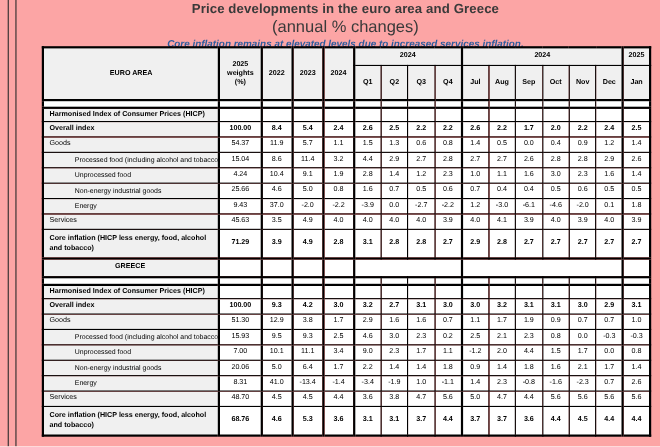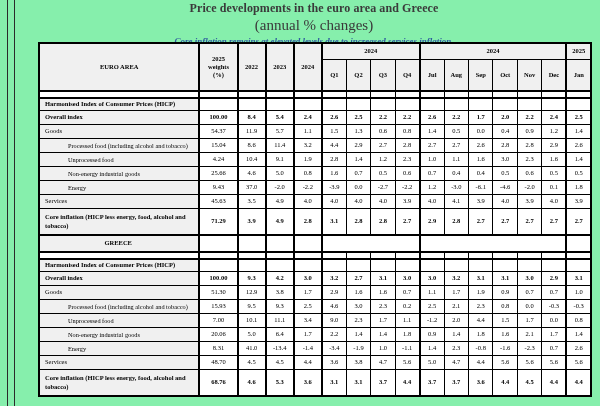--- a/index.html
+++ b/index.html
@@ -1,17 +1,17 @@
 <!DOCTYPE html>
 <html><head>
 <meta charset="utf-8">
 <style>
   html,body{margin:0;padding:0;background:#fff;}
-  .page{position:relative;width:600px;height:406px;background:#86efac;
-        font-family:Liberation Serif, serif;overflow:hidden;color:#000;}
+  .page{position:relative;width:600px;height:406px;background:#fca5a5;
+        font-family:Liberation Sans, sans-serif;overflow:hidden;color:#000;}
   .vline{position:absolute;top:0;bottom:0;width:1px;background:#2b2b2b;}
   .vl1{left:7px;}
   .vl2{left:14px;}
   .titleblock{position:absolute;left:36px;top:1px;width:556px;text-align:center;}
   .t1{font-size:12px;font-weight:bold;color:#3a3a3a;letter-spacing:.1px;}
   .t2{font-size:15px;color:#3a3a3a;margin-top:1px;}
   .t3{font-size:9px;font-weight:bold;font-style:italic;margin-top:2px;text-align:center;}
 
   table.main{position:absolute;left:38px;top:42px;width:554px;
              border-collapse:collapse;table-layout:fixed;font-size:6.5px;

